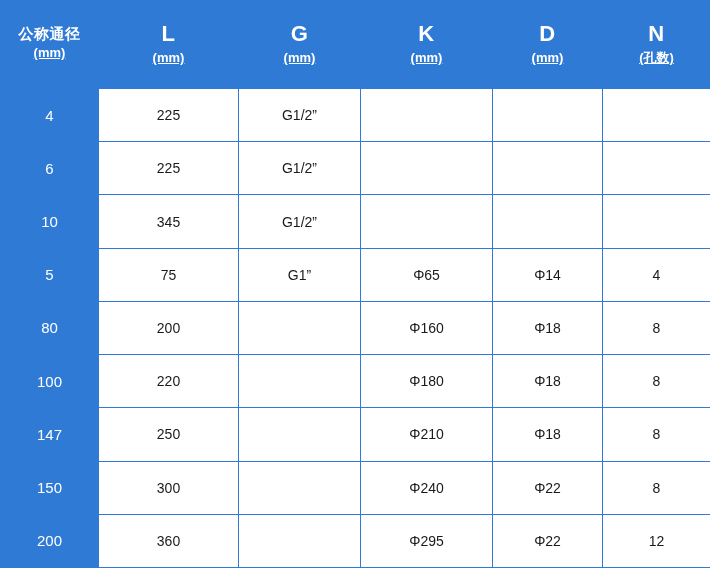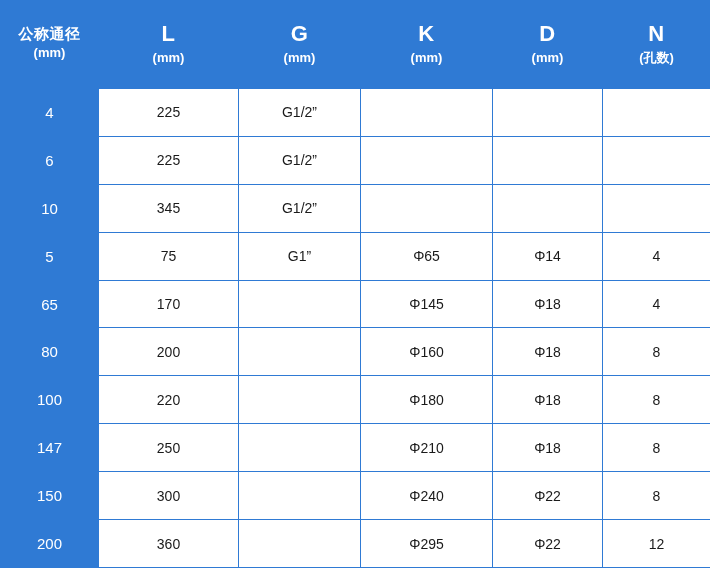--- a/index.html
+++ b/index.html
@@ -39,20 +39,21 @@
     display: block;
     font-size: 22px;
     line-height: 1.25;
     letter-spacing: 0.5px;
   }
   th.head-cell .hsub {
     display: block;
     font-size: 13px;
     font-weight: bold;
     line-height: 1.6;
+    text-decoration: underline;
   }
   th.head-cell.first .hmain {
     font-size: 15px;
     font-weight: bold;
     text-align: center;
   }
   th.head-cell.first .hsub {
     font-size: 13px;
   }
 
@@ -147,28 +148,20 @@
     </tr>
     <tr>
       <td class="dn-cell">5</td>
       <td class="val-cell">75</td>
       <td class="val-cell">G1”</td>
       <td class="val-cell">Φ65</td>
       <td class="val-cell">Φ14</td>
       <td class="val-cell">4</td>
     </tr>
     <tr>
-      <td class="dn-cell">65</td>
-      <td class="val-cell">170</td>
-      <td class="val-cell"></td>
-      <td class="val-cell">Φ145</td>
-      <td class="val-cell">Φ18</td>
-      <td class="val-cell">4</td>
-    </tr>
-    <tr>
       <td class="dn-cell">80</td>
       <td class="val-cell">200</td>
       <td class="val-cell"></td>
       <td class="val-cell">Φ160</td>
       <td class="val-cell">Φ18</td>
       <td class="val-cell">8</td>
     </tr>
     <tr>
       <td class="dn-cell">100</td>
       <td class="val-cell">220</td>

